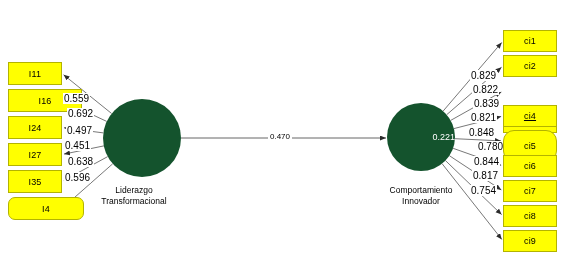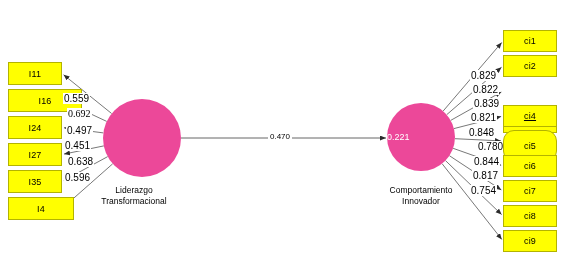--- a/index.html
+++ b/index.html
@@ -31,24 +31,24 @@
     align-items: center;
     justify-content: center;
     font-size: 9px;
     color: #000000;
     letter-spacing: 0.2px;
   }
   .latent-circle {
     position: absolute;
     box-sizing: border-box;
     border-radius: 50%;
-    background: #ec4899;
+    background: #14532d;
     display: flex;
     align-items: center;
-    justify-content: flex-start;
+    justify-content: flex-end;
     color: #ffffff;
     font-size: 9px;
   }
   .latent-label {
     position: absolute;
     text-align: center;
     font-size: 8.5px;
     line-height: 11px;
     color: #000000;
     white-space: pre-line;
@@ -113,26 +113,26 @@
   </div>
   <div class="indicator-box" style="left:8px;  top:116px; width:54px; height:23px;">
     <span>I24</span>
   </div>
   <div class="indicator-box" style="left:8px;  top:143px; width:54px; height:23px;">
     <span>I27</span>
   </div>
   <div class="indicator-box" style="left:8px;  top:170px; width:54px; height:23px;">
     <span>I35</span>
   </div>
-  <div class="indicator-box" style="left:8px;  top:197px; width:66px; height:23px;">
+  <div class="indicator-box" style="left:8px;  top:197px; width:76px; height:23px;border-radius:7px;">
     <span>I4</span>
   </div>
 
   <div class="coef-label" style="left:63px; top:93px;">0.559</div>
-  <div class="coef-label" style="left:67px; top:108px;font-family:Liberation Serif, serif;">0.692</div>
+  <div class="coef-label" style="left:67px; top:108px;">0.692</div>
   <div class="coef-label" style="left:66px; top:125px;">0.497</div>
   <div class="coef-label" style="left:64px; top:140px;">0.451</div>
   <div class="coef-label" style="left:67px; top:156px;">0.638</div>
   <div class="coef-label" style="left:64px; top:172px;">0.596</div>
 
   <div class="latent-circle" style="left:103px; top:99px; width:78px; height:78px;">
     <span></span>
   </div>
   <div class="latent-label" style="left:74px; top:185px; width:120px;">Liderazgo
 Transformacional</div>

